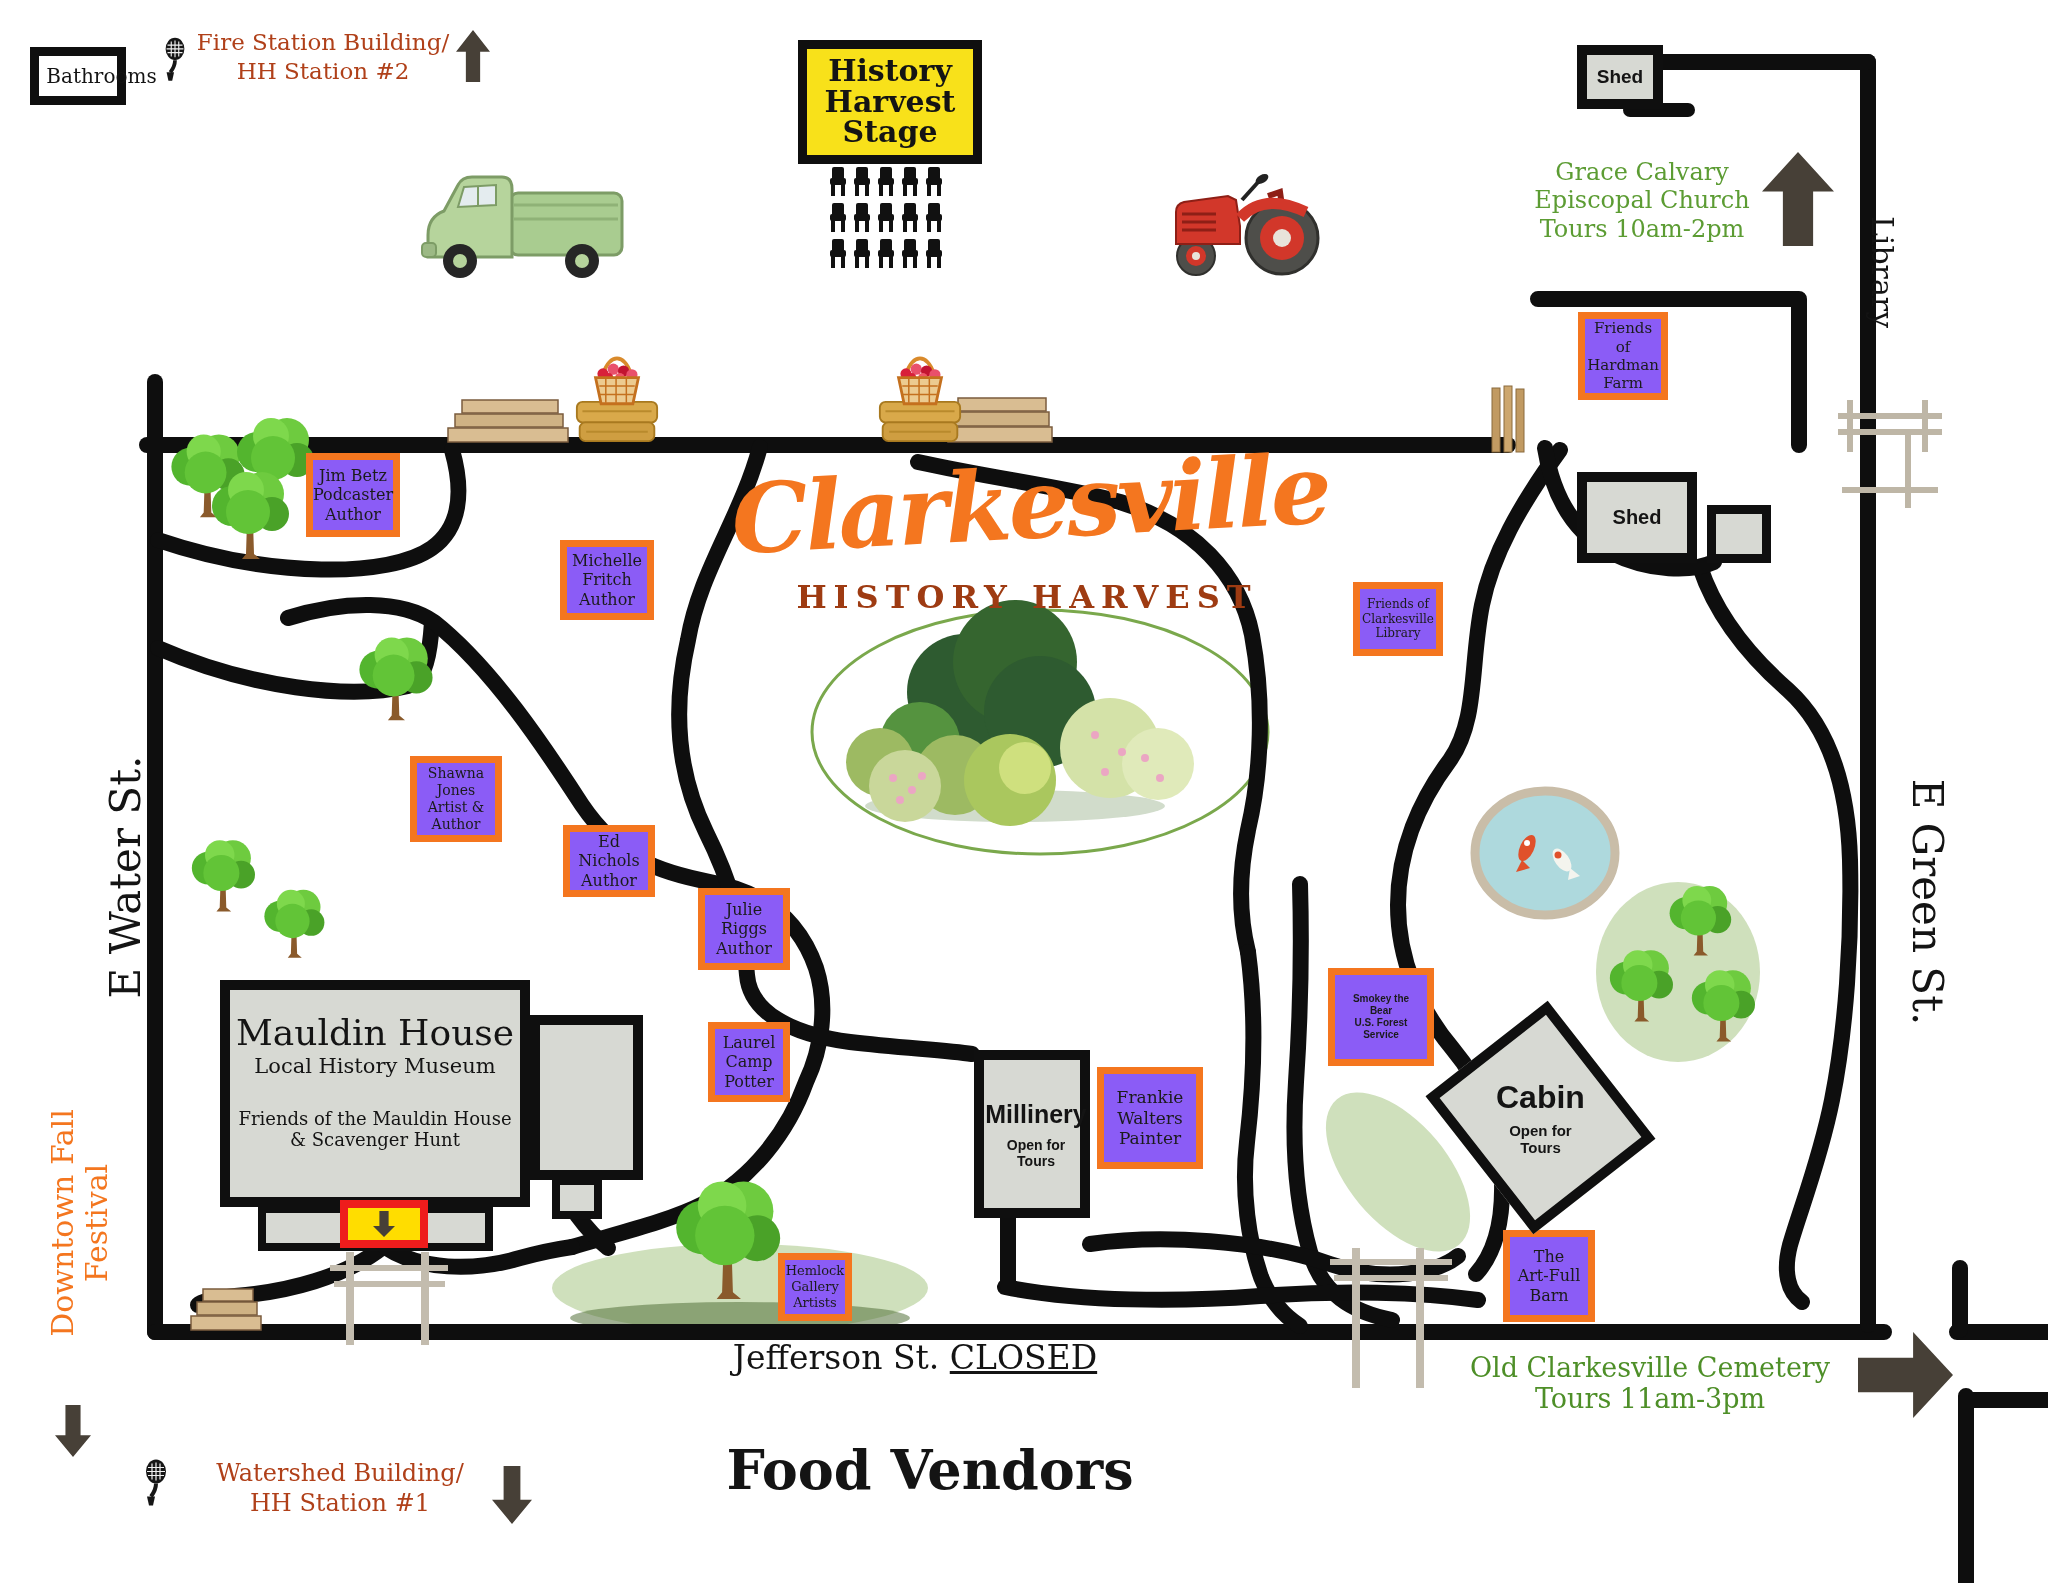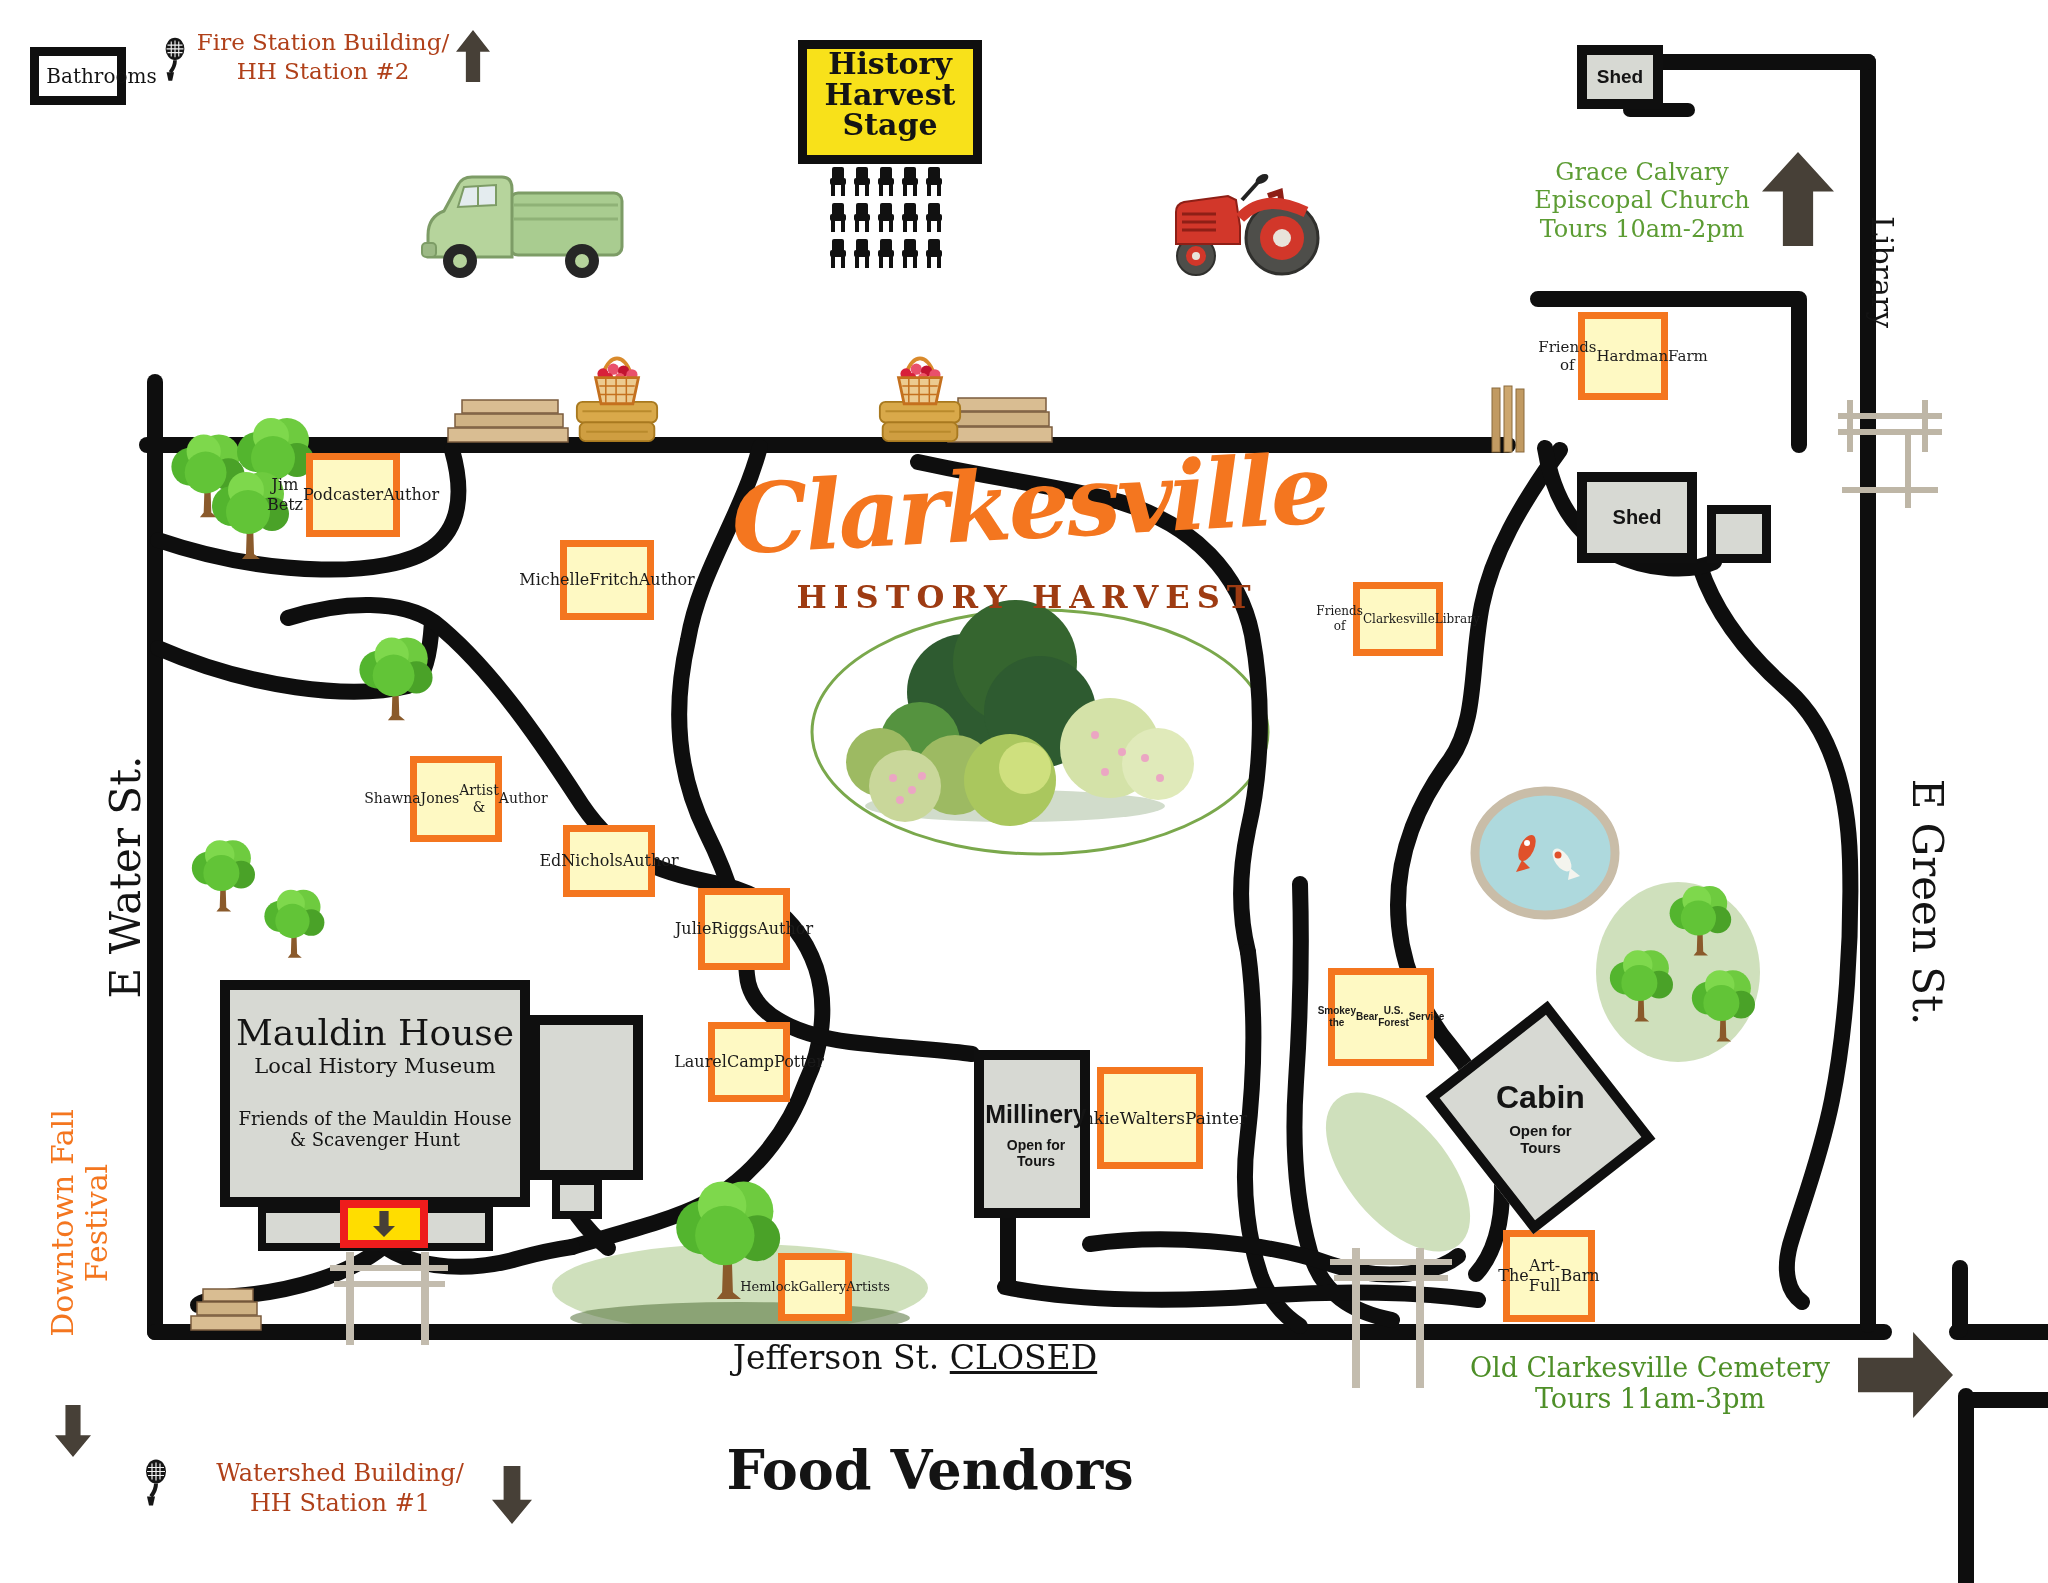--- a/index.html
+++ b/index.html
@@ -2,21 +2,21 @@
 <html><head>
 <meta charset="utf-8">
 <style>
   *{box-sizing:border-box;margin:0;padding:0}
   body{background:#ffffff}
   #stage{position:relative;width:2048px;height:1583px;background:#fff;overflow:hidden;
          font-family:"DejaVu Serif",serif;color:#141414}
   .abs{position:absolute}
   svg.maplayer{position:absolute;left:0;top:0}
   
-  .obox{position:absolute;background:#fef9c3;border:7px solid #F4761F;display:flex;flex-direction:row;
+  .obox{position:absolute;background:#8b5cf6;border:7px solid #F4761F;display:flex;flex-direction:column;
         align-items:center;justify-content:center;text-align:center;line-height:1.22;font-size:16px;color:#1b1b1b}
   .obox span{display:block}
   
   .gray{position:absolute;background:#d7d9d3;border:10px solid #0f0f0f;display:flex;flex-direction:column;
         align-items:center;justify-content:center;text-align:center}
   .sans{font-family:"Liberation Sans",sans-serif;font-weight:700}
   
   .arrow{position:absolute;background:#474037}
   .a-up{clip-path:polygon(50% 0,100% 42%,71% 42%,71% 100%,29% 100%,29% 42%,0 42%)}
   .a-down{clip-path:polygon(29% 0,71% 0,71% 58%,100% 58%,50% 100%,0 58%,29% 58%)}
@@ -249,21 +249,21 @@
     <span>Bathrooms</span>
   </div>
 
   <div class="abs redtext" style="left:192px;top:28px;width:262px;font-size:23px;">
     <div>Fire Station Building/</div>
     <div>HH Station #2</div>
   </div>
   <div class="arrow a-up" style="left:456px;top:30px;width:34px;height:52px;"></div>
 
   <div class="abs" style="left:798px;top:40px;width:184px;height:124px;background:#F8E11A;border:9px solid #0f0f0f;
-              display:flex;flex-direction:column;align-items:center;justify-content:flex-start;
+              display:flex;flex-direction:column;align-items:center;justify-content:center;
               font-size:30px;font-weight:600;line-height:1.02;">
     <span>History</span>
     <span>Harvest</span>
     <span>Stage</span>
   </div>
 
   <div class="gray sans" style="left:1577px;top:45px;width:86px;height:64px;font-size:19px;">
     <span>Shed</span>
   </div>
 

